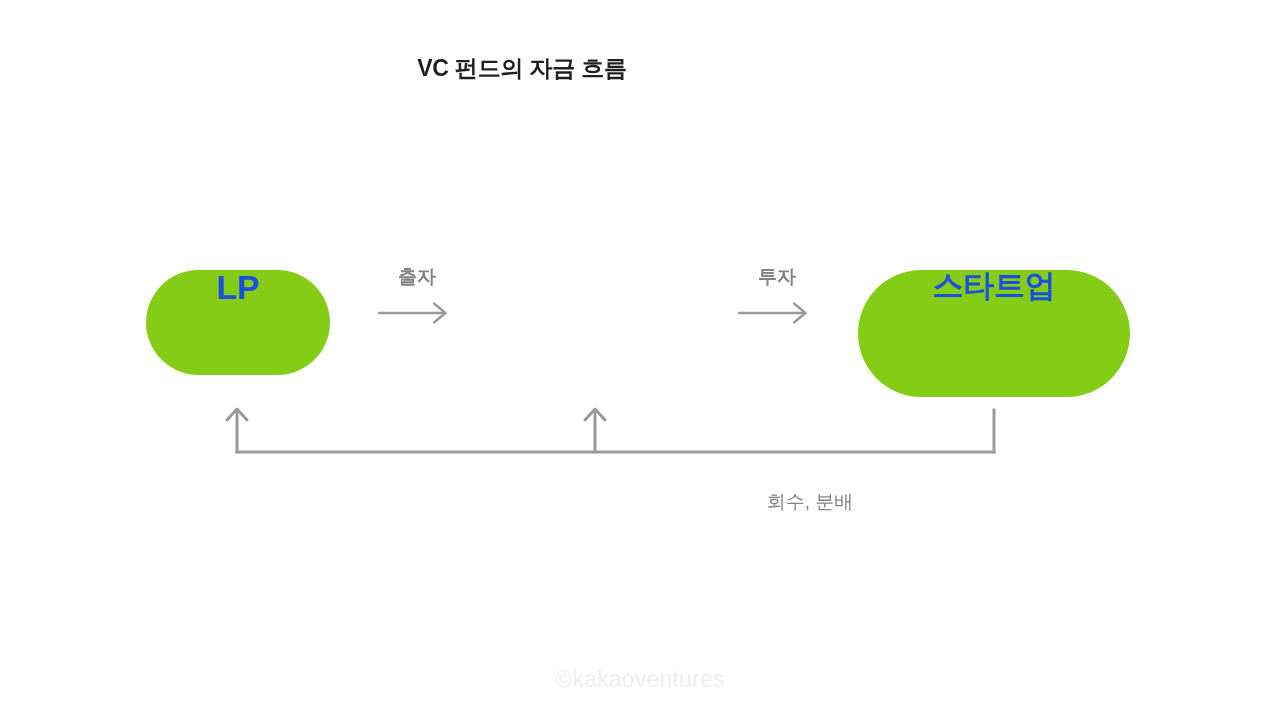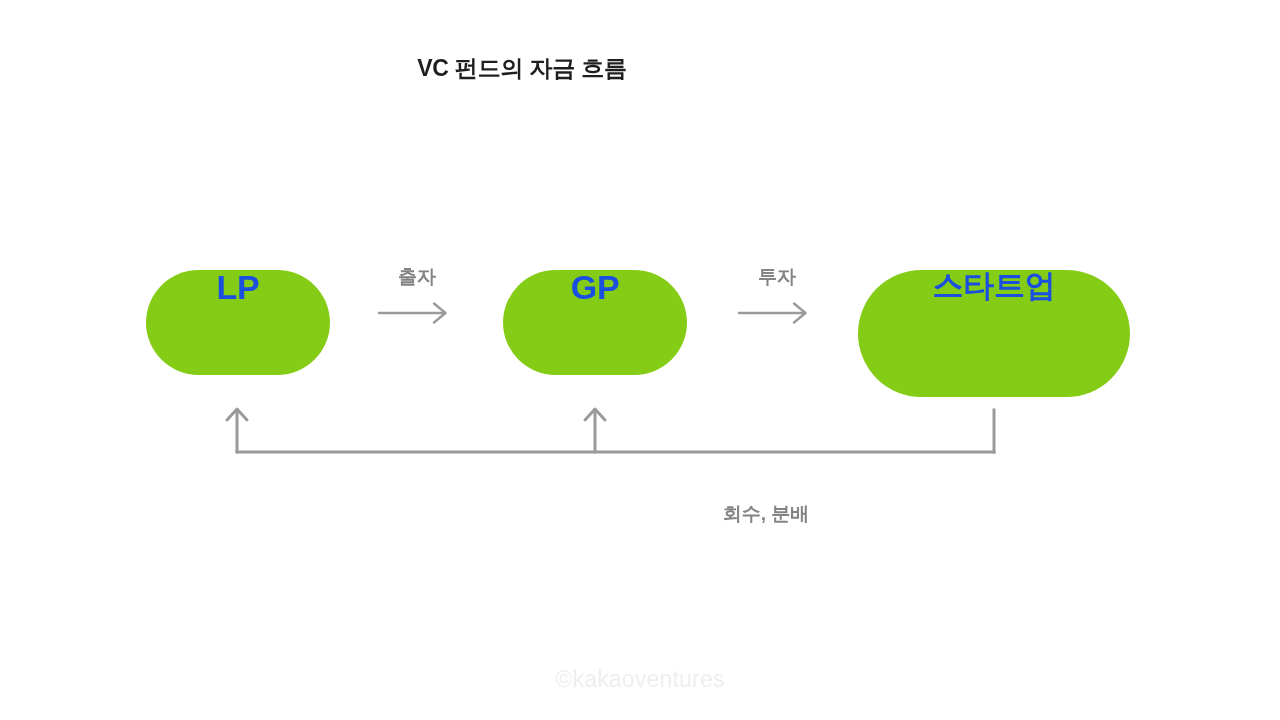--- a/index.html
+++ b/index.html
@@ -106,29 +106,28 @@
   #flow-investment   { left: 713px; top: 264px; }
 
   
   #return-flow {
     position: absolute;
     left: 200px;
     top: 398px;
   }
   #return-flow-label {
     position: absolute;
-    left: 656px;
+    left: 700px;
     top: 489px;
     width: 220px;
     text-align: center;
     font-size: 19px;
-    font-weight: bold;
+    font-weight: normal;
     color: #848484;
     white-space: nowrap;
-    margin-top: 12px;
   }
 
   
   #watermark {
     position: absolute;
     left: 0;
     top: 666px;
     width: 1280px;
     text-align: center;
     font-size: 23px;
@@ -142,23 +141,20 @@
 <body>
 
 <div class="canvas">
 
   <div class="diagram-title">VC 펀드의 자금 흐름</div>
 
   <div class="node" id="node-lp">
     <span class="node-label">LP</span>
   </div>
 
-  <div class="node" id="node-gp">
-    <span class="node-label">GP</span>
-  </div>
 
   <div class="node" id="node-startup">
     <span class="node-label">스타트업</span>
   </div>
 
   <div class="flow" id="flow-contribution">
     <div class="flow-label">출자</div>
     <svg class="flow-arrow" width="120" height="26" viewBox="0 0 120 26">
       <path d="M26 13 H92" stroke="#9a9a9a" stroke-width="2.4" fill="none" stroke-linecap="round"></path>
       <path d="M81 3.5 L92.5 13 L81 22.5" stroke="#9a9a9a" stroke-width="2.4" fill="none" stroke-linecap="round" stroke-linejoin="round"></path>

